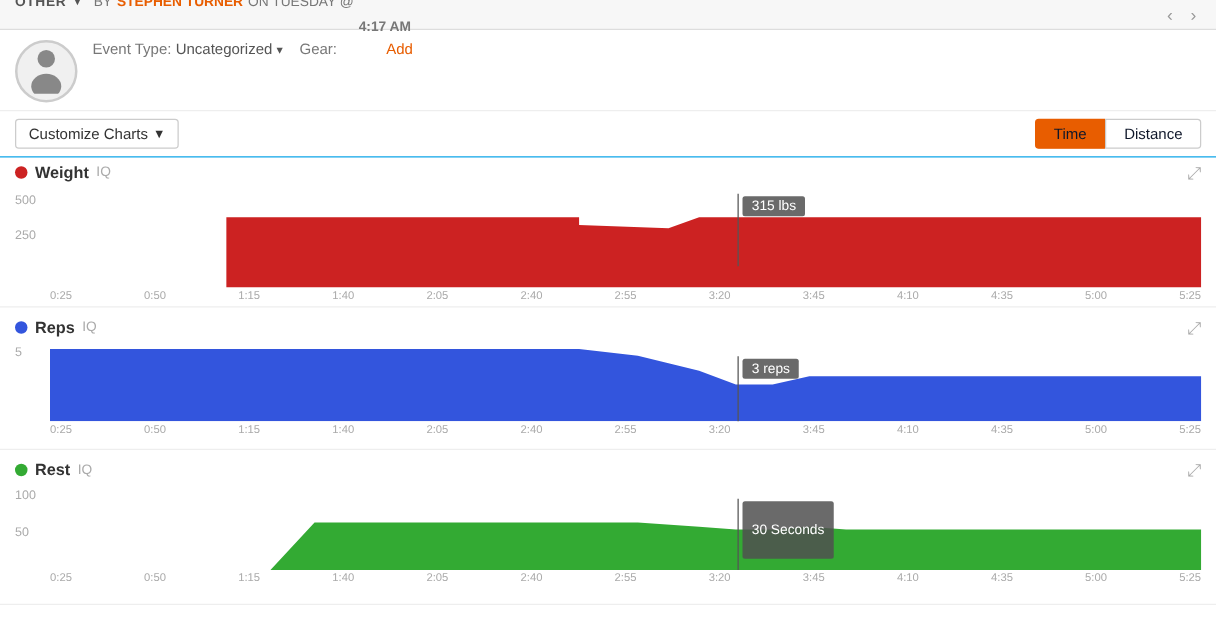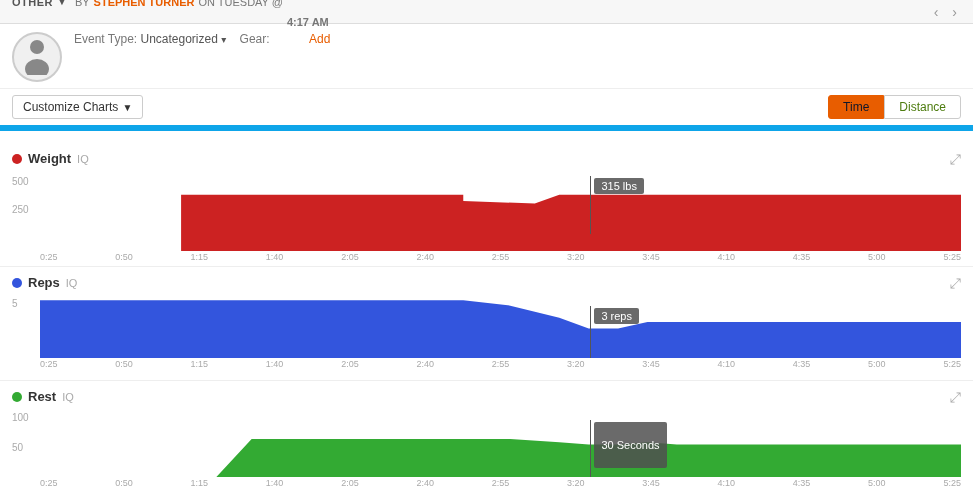--- a/index.html
+++ b/index.html
@@ -21,38 +21,38 @@
     .avatar { width: 50px; height: 50px; border-radius: 50%; background: #f0f0f0; border: 2px solid #ccc; display: flex; align-items: center; justify-content: center; margin-right: 12px; flex-shrink: 0; }
     .header-info { flex: 1; }
     .workout-title { display: flex; align-items: center; gap: 6px; margin-bottom: 4px; }
     .workout-title h1 { font-size: 22px; font-weight: bold; color: #333; }
     .edit-icon { font-size: 14px; color: #999; cursor: pointer; }
     .workout-meta { font-size: 12px; color: #777; }
     .workout-meta a { color: #e85d00; text-decoration: none; }
 
     .toolbar {
       display: flex; align-items: center; justify-content: space-between;
-      padding: 6px 12px; border-bottom: 6px solid #0ea5e9;
+      padding: 6px 12px; border-bottom: 1px solid #0ea5e9;
     }
     .customize-btn {
       background: #fff; border: 1px solid #ccc; border-radius: 3px; padding: 4px 10px;
       font-size: 12px; cursor: pointer; display: flex; align-items: center; gap: 4px; color: #333;
     }
     .time-distance-toggle { display: flex; gap: 0; }
     .toggle-btn {
       padding: 4px 14px; font-size: 12px; cursor: pointer; border: 1px solid #ccc;
-      background: #fff; color: #4d7c0f;
+      background: #fff; color: #0f172a;
     }
     .toggle-btn.active { background: #e85d00; color: #0f172a; border-color: #e85d00; }
     .toggle-btn:first-child { border-radius: 3px 0 0 3px; }
     .toggle-btn:last-child { border-radius: 0 3px 3px 0; }
 
     .charts-container { overflow-y: auto; height: calc(500px - 24px - 74px - 40px); }
 
-    .chart-section { padding: 4px 12px 0 12px; border-bottom: 1px solid #eee; position: relative; margin-top: 16px; }
+    .chart-section { padding: 4px 12px 0 12px; border-bottom: 1px solid #eee; position: relative; }
     .chart-header { display: flex; align-items: center; gap: 6px; margin-bottom: 2px; }
     .chart-dot { width: 10px; height: 10px; border-radius: 50%; flex-shrink: 0; }
     .chart-label { font-size: 13px; font-weight: bold; color: #333; }
     .chart-iq { font-size: 11px; color: #aaa; }
     .expand-icon { position: absolute; right: 12px; top: 4px; font-size: 14px; color: #aaa; cursor: pointer; }
     .chart-y-label { position: absolute; left: 0; font-size: 10px; color: #999; }
     .chart-y-label.top { top: 2px; }
 
     .chart-svg { width: 100%; height: 75px; display: block; margin-top: 10px; }
 

